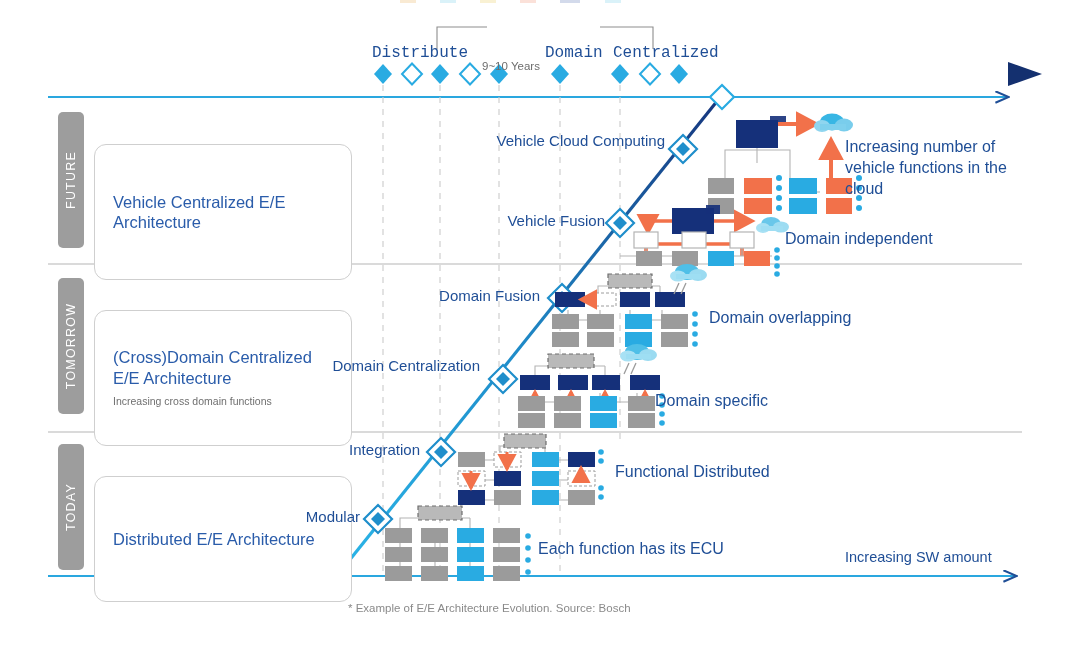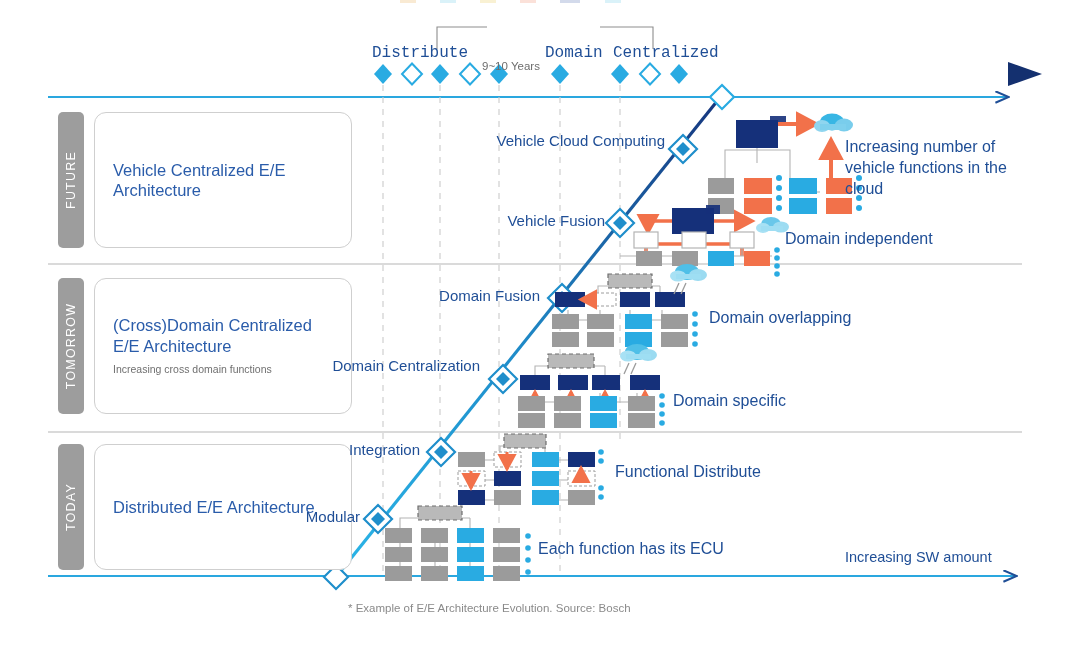--- a/index.html
+++ b/index.html
@@ -10,21 +10,21 @@
 
   
   .era-tab{position:absolute;width:26px;background:#9d9d9d;border-radius:5px;
            display:flex;align-items:center;justify-content:center;}
   .era-tab span{transform:rotate(-90deg);white-space:nowrap;color:#ffffff;
                 font-size:12.5px;letter-spacing:1.2px;}
 
   
   .era-card{position:absolute;border:1.3px solid #cfcfcf;border-radius:12px;
             background:#fff;box-sizing:border-box;padding:8px 18px;
-            display:flex;flex-direction:column;justify-content:center;}
+            display:flex;flex-direction:column;justify-content:center;margin-top:32px;}
   .era-title{color:#2a5caa;font-size:16.5px;line-height:1.24;font-weight:400;}
   .era-sub{color:#6f6f6f;font-size:10.5px;line-height:1.28;margin-top:7px;}
 
   
   .stage-label{position:absolute;color:#1f4e96;font-size:15px;line-height:1.2;
                text-align:right;white-space:pre-line;}
   .caption{position:absolute;color:#1f4e96;font-size:16px;line-height:1.3;}
   .milestone{position:absolute;color:#1f4e96;font-size:16px;font-family:Liberation Mono, monospace;}
   .axislabel{position:absolute;color:#1f4e96;font-size:14.5px;}
   .bracket-label{position:absolute;color:#6d6d6d;font-size:11.5px;}
@@ -428,21 +428,21 @@
   <div class="stage-label" style="left:485px;top:132px;width:180px;">Vehicle Cloud Computing</div>
   <div class="stage-label" style="left:425px;top:212px;width:180px;">Vehicle Fusion</div>
   <div class="stage-label" style="left:360px;top:287px;width:180px;">Domain Fusion</div>
   <div class="stage-label" style="left:300px;top:357px;width:180px;">Domain Centralization</div>
   <div class="stage-label" style="left:240px;top:441px;width:180px;">Integration</div>
   <div class="stage-label" style="left:180px;top:508px;width:180px;">Modular</div>
 
   <div class="caption" style="left:845px;top:137px;width:200px;">Increasing number of vehicle functions in the cloud</div>
   <div class="caption" style="left:785px;top:229px;width:200px;">Domain independent</div>
   <div class="caption" style="left:709px;top:308px;width:200px;">Domain overlapping</div>
-  <div class="caption" style="left:629px;top:391px;width:200px;padding-left:44px;">Domain specific</div>
-  <div class="caption" style="left:615px;top:462px;width:220px;">Functional Distribute</div>
+  <div class="caption" style="left:655px;top:391px;width:200px;">Domain specific</div>
+  <div class="caption" style="left:615px;top:462px;width:220px;">Functional Distributed</div>
   <div class="caption" style="left:538px;top:539px;width:220px;">Each function has its ECU</div>
 
   <div class="axislabel" style="left:845px;top:549px;">Increasing SW amount</div>
 
   <div class="footnote" style="left:348px;top:602px;">* Example of E/E Architecture Evolution. Source: Bosch</div>
 
 </div>
 
 </body></html>

